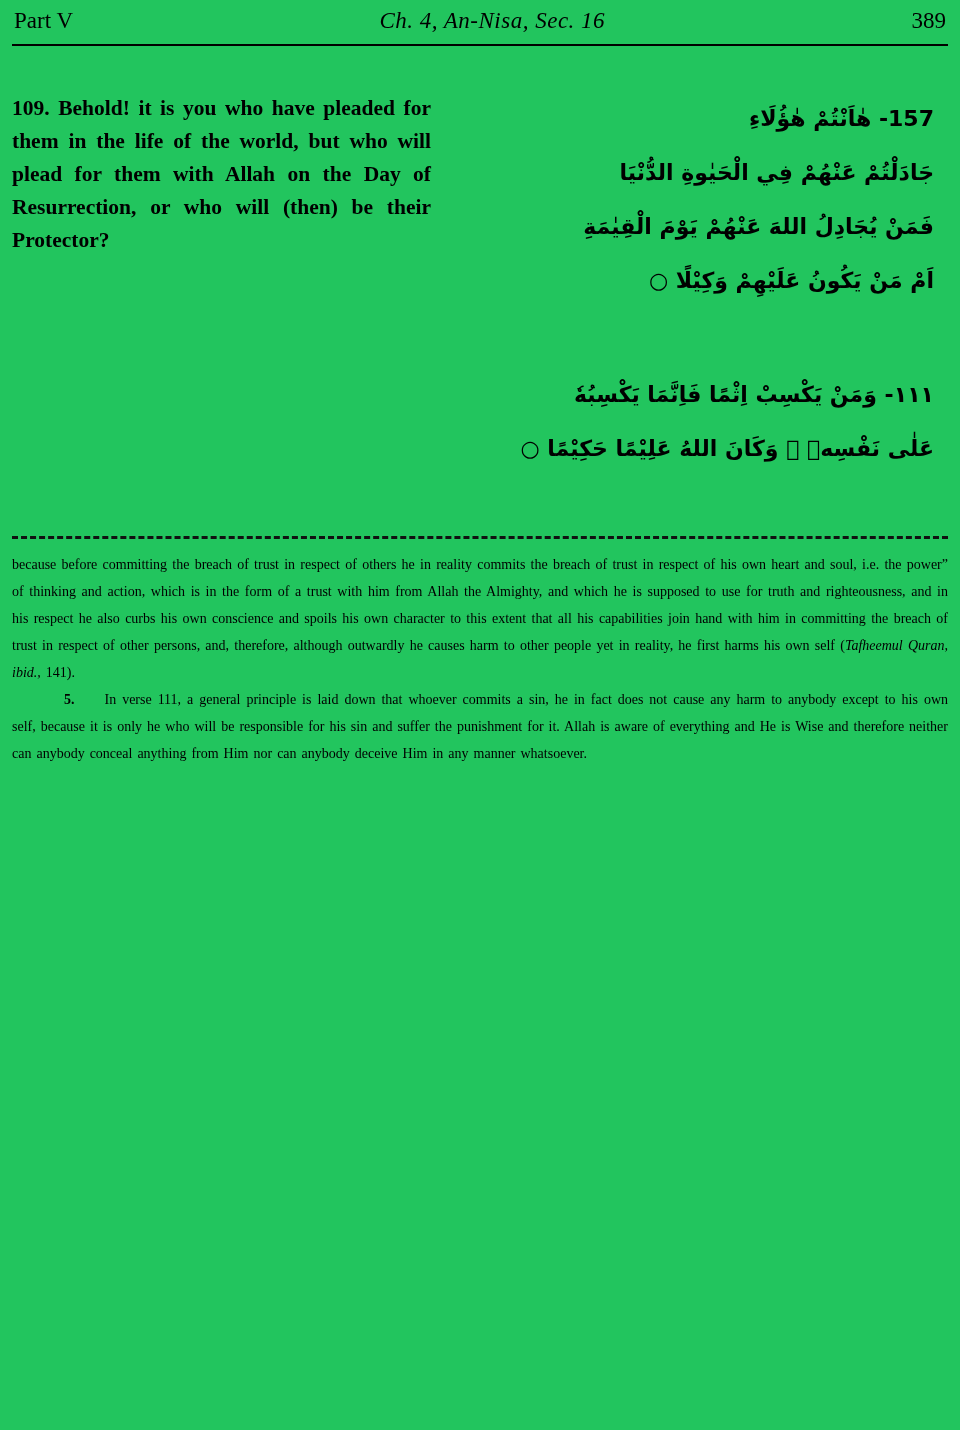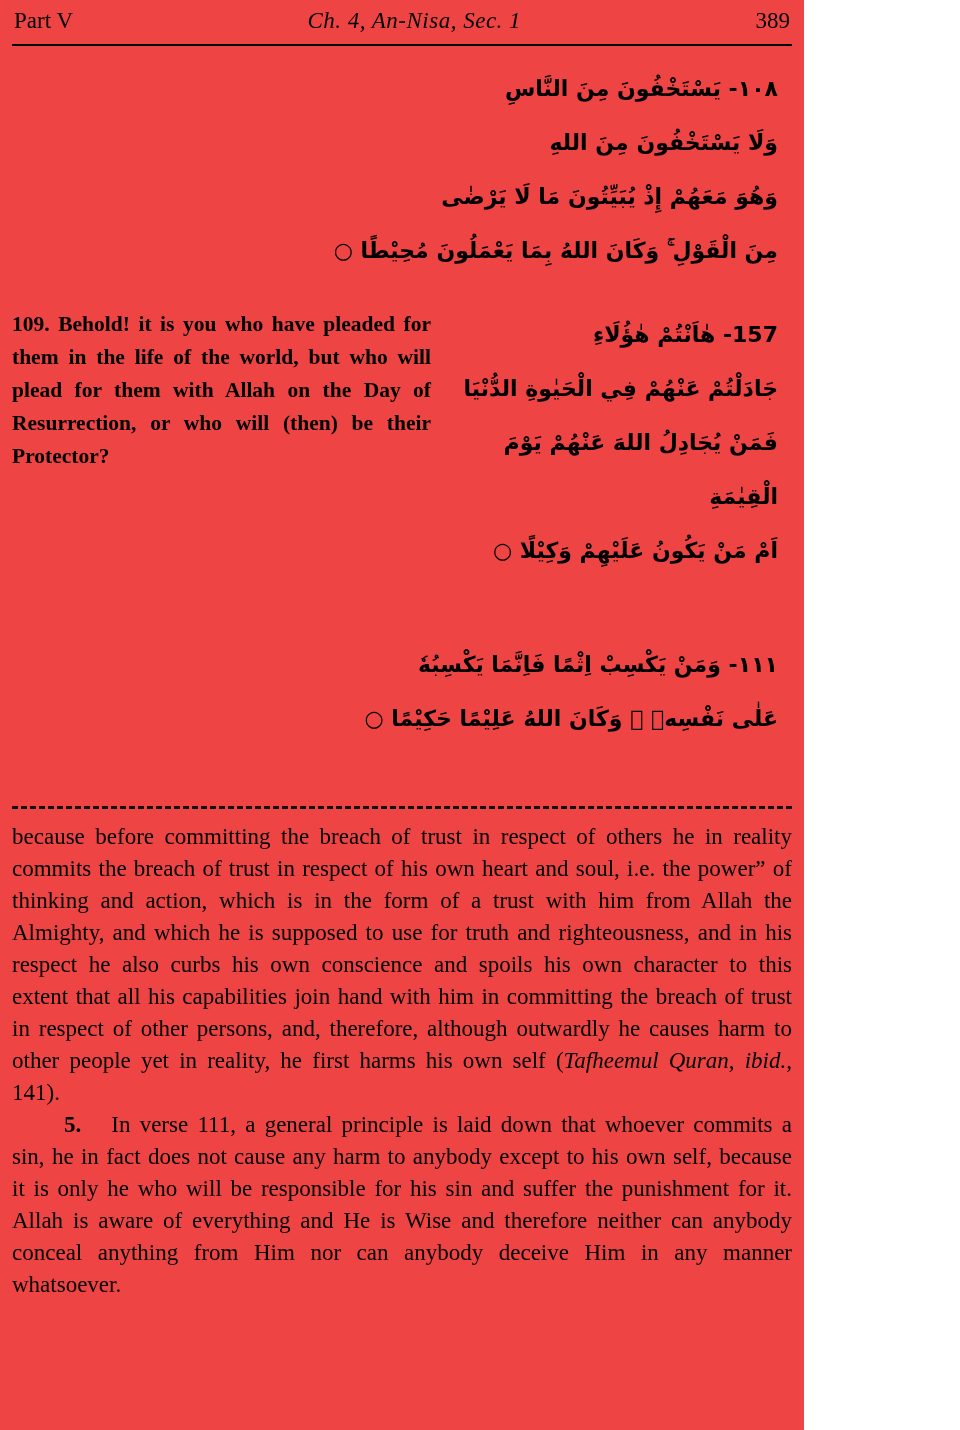--- a/index.html
+++ b/index.html
@@ -1,22 +1,22 @@
 <!DOCTYPE html>
 <html><head>
 <meta charset="utf-8">
 <style>
   * { box-sizing: border-box; }
   html, body { margin: 0; padding: 0; background: #ffffff; }
   body { color: #000; font-family: "Liberation Serif", serif; }
   .page {
-    width: 804px;
+    width: 960px;
     min-height: 1430px;
     padding: 6px 12px 33px 12px;
-    background: #ef4444;
+    background: #22c55e;
   }
   
   .header {
     display: flex;
     justify-content: space-between;
     align-items: baseline;
     font-size: 23px;
     padding: 2px 2px 10px 2px;
     border-bottom: 2px solid #000;
   }
@@ -55,48 +55,44 @@
     font-size: 22px;
     line-height: 24px;
     border-top: 2px solid #000;
     padding: 0 4px;
   }
   
   .footnotes {
     margin-top: 8px;
     border-top: 3px dashed #111;
     padding-top: 12px;
-    font-size: 23px;
-    line-height: 32px;
+    font-size: 14px;
+    line-height: 27px;
     text-align: justify;
     word-spacing: 1.5px;
   }
   .footnotes p { margin: 0; }
   .fn-italic { font-style: italic; }
   .note5 { text-indent: 52px; }
   .fn-num { font-weight: bold; margin-right: 30px; }
 </style>
 </head>
 <body>
 
 <div class="page">
 
   <div class="header">
     <span>Part V</span>
-    <span class="chapter">Ch. 4, An-Nisa, Sec. 1</span>
+    <span class="chapter">Ch. 4, An-Nisa, Sec. 16</span>
     <span>389</span>
   </div>
 
   <div class="content">
 
     <div class="verse-row">
-      <div class="ar">١٠٨- يَسْتَخْفُونَ مِنَ النَّاسِ
-وَلَا يَسْتَخْفُونَ مِنَ اللهِ
-وَهُوَ مَعَهُمْ إِذْ يُبَيِّتُونَ مَا لَا يَرْضٰى
-مِنَ الْقَوْلِ ۚ وَكَانَ اللهُ بِمَا يَعْمَلُونَ مُحِيْطًا ○</div>
     </div>
 
     <div class="verse-row">
       <div class="eng">109. Behold! it is you who have pleaded for them in the life of the world, but who will plead for them with Allah on the Day of Resurrection, or who will (then) be their Protector?</div>
       <div class="ar">157- هٰاَنْتُمْ هٰؤُلَاءِ
 جَادَلْتُمْ عَنْهُمْ فِي الْحَيٰوةِ الدُّنْيَا
 فَمَنْ يُجَادِلُ اللهَ عَنْهُمْ يَوْمَ الْقِيٰمَةِ
 اَمْ مَنْ يَكُونُ عَلَيْهِمْ وَكِيْلًا ○</div>
     </div>
 

